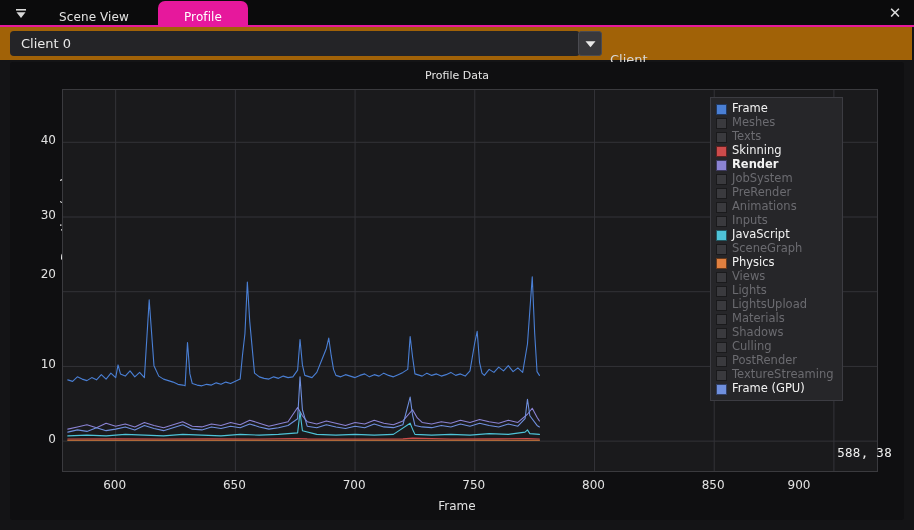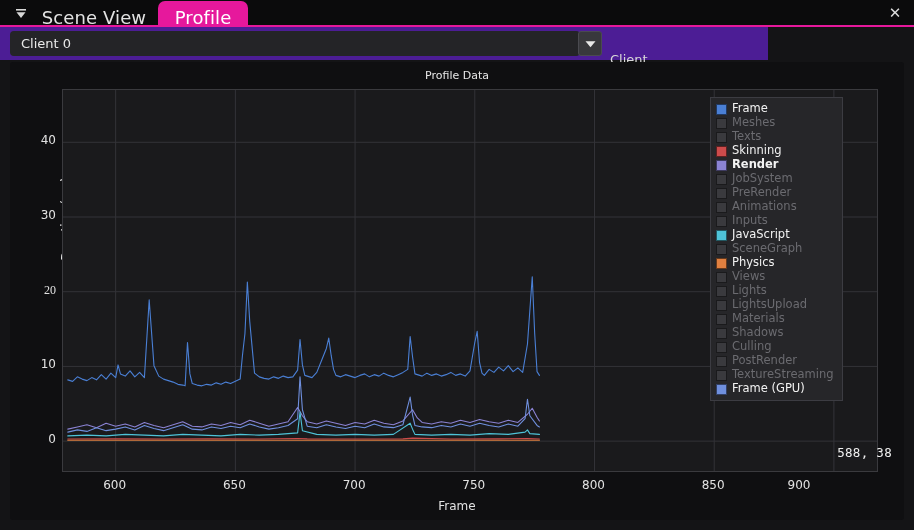--- a/index.html
+++ b/index.html
@@ -9,28 +9,28 @@
     color:#e8e8e8;-webkit-font-smoothing:antialiased;
   }
   #app{position:relative;width:914px;height:530px;background:#141416;}
 
   
   .tabstrip{position:absolute;left:0;top:0;width:914px;height:27px;background:#0b0b0c;}
   .tabstrip-underline{position:absolute;left:0;top:25px;width:914px;height:2px;background:#e6189c;}
   .menu-btn{position:absolute;left:8px;top:3px;width:26px;height:21px;display:flex;align-items:center;justify-content:center;}
   .menu-btn svg{display:block;}
   .tab{position:absolute;top:1px;height:32px;display:flex;align-items:center;justify-content:center;
-       border-radius:7px 7px 0 0;font-size:18px;letter-spacing:.1px;}
+       border-radius:7px 7px 0 0;font-size:12px;letter-spacing:.1px;}
   .tab-scene{left:38px;width:112px;color:#e3e3e3;background:transparent;}
   .tab-profile{left:158px;width:90px;color:#ffffff;background:#e6189c;}
   .close-btn{position:absolute;right:8px;top:3px;width:22px;height:21px;display:flex;align-items:center;justify-content:center;
              color:#dddddd;font-size:15px;line-height:1;}
 
   
-  .selector-row{position:absolute;left:0;top:27px;width:768px;height:33px;background:#4c1d95;}
+  .selector-row{position:absolute;left:0;top:27px;width:873px;height:33px;background:#a16207;padding-left:39px;}
   .client-field{position:absolute;left:10px;top:4px;width:570px;height:25px;background:#242427;border-radius:4px;
                 display:flex;align-items:center;padding-left:11px;box-sizing:border-box;font-size:13px;color:#e9e9e9;}
   .dropdown-btn{position:absolute;left:578px;top:4px;width:24px;height:25px;background:#38383c;border:1px solid #4a4a50;
                 border-radius:3px;box-sizing:border-box;display:flex;align-items:center;justify-content:center;}
   .client-label{position:absolute;left:610px;top:20px;height:25px;display:flex;align-items:center;font-size:13px;color:#d8d8d8;}
 
   
   .chart-panel{position:absolute;left:10px;top:62px;width:894px;height:458px;background:#0f0f11;border-radius:3px;}
   .chart-title{position:absolute;left:0;top:7px;width:894px;text-align:center;font-size:11px;color:#e6e6e6;}
 
@@ -112,21 +112,21 @@
           <path d="M4.79 342.15 L14.36 339.91 L23.94 341.41 L33.52 337.67 L43.09 340.66 L52.67 339.16 L62.25 336.92 L71.82 339.91 L81.40 335.43 L90.98 338.42 L100.55 340.66 L110.13 337.67 L119.71 334.68 L129.28 339.16 L138.86 339.91 L148.44 336.92 L158.01 338.42 L167.59 336.18 L177.16 337.67 L186.74 333.94 L196.32 336.92 L205.89 339.16 L215.47 337.67 L225.05 335.43 L234.62 328.71 L237.02 286.87 L239.41 319.74 L244.20 336.18 L253.78 337.67 L263.35 334.68 L272.93 336.92 L282.51 338.42 L292.08 336.18 L301.66 337.67 L311.24 333.94 L320.81 336.92 L330.39 337.67 L339.96 334.68 L347.15 307.04 L349.54 324.97 L351.94 335.43 L359.12 336.92 L368.69 337.67 L378.27 335.43 L387.85 336.92 L397.42 333.94 L407.00 336.18 L416.58 333.19 L426.15 335.43 L435.73 336.92 L445.31 333.94 L454.88 336.18 L462.06 328.71 L464.46 309.28 L466.85 325.72 L474.04 335.43 L476.43 336.92" fill="none" stroke="#6f8fdd" stroke-width="1.1" stroke-linejoin="round" stroke-linecap="round"></path>
           <path d="M4.79 345.89 L23.94 345.14 L43.09 345.89 L62.25 344.39 L81.40 345.14 L100.55 345.89 L119.71 344.39 L138.86 345.14 L158.01 345.89 L177.16 344.39 L196.32 345.14 L215.47 344.39 L234.62 342.90 L237.02 321.98 L239.41 340.66 L253.78 344.39 L272.93 345.14 L292.08 344.39 L311.24 345.14 L330.39 344.39 L347.15 333.19 L349.54 339.16 L351.94 344.39 L368.69 345.14 L387.85 344.39 L407.00 345.14 L426.15 343.65 L445.31 344.39 L462.06 342.15 L464.46 339.91 L466.85 343.65 L476.43 344.39" fill="none" stroke="#4ec3d8" stroke-width="1.1" stroke-linejoin="round" stroke-linecap="round"></path>
           <path d="M4.79 349.03 L52.67 348.88 L100.55 349.03 L148.44 348.88 L196.32 349.03 L234.62 348.43 L244.20 348.88 L292.08 349.03 L339.96 348.88 L349.54 348.13 L387.85 349.03 L435.73 348.88 L464.46 348.58 L476.43 349.03" fill="none" stroke="#cc4b4b" stroke-width="1.1" stroke-linejoin="round" stroke-linecap="round"></path>
           <path d="M4.79 350.22 L100.55 350.22 L196.32 350.22 L292.08 350.22 L387.85 350.22 L476.43 350.22" fill="none" stroke="#e08040" stroke-width="1.1" stroke-linejoin="round" stroke-linecap="round"></path>
         </svg>
     </div>
 
     <div id="ytick-layer">
         <div class="ytick" style="left: 6px; top: 370.118px;">0</div>
         <div class="ytick" style="left: 6px; top: 295.412px;">10</div>
-        <div class="ytick" style="left: 6px; top: 221px; font-family: Liberation Serif, serif;">20</div>
+        <div class="ytick" style="left: 6px; top: 205px;">20</div>
         <div class="ytick" style="left: 6px; top: 146px;">30</div>
         <div class="ytick" style="left: 6px; top: 71.2941px;">40</div>
       </div>
     <div id="xtick-layer">
         <div class="xtick" style="left: 74.6706px; top: 416px;">600</div>
         <div class="xtick" style="left: 194.376px; top: 416px;">650</div>
         <div class="xtick" style="left: 314.082px; top: 416px;">700</div>
         <div class="xtick" style="left: 433.788px; top: 416px;">750</div>
         <div class="xtick" style="left: 553.494px; top: 416px;">800</div>
         <div class="xtick" style="left: 673.2px; top: 416px;">850</div>

